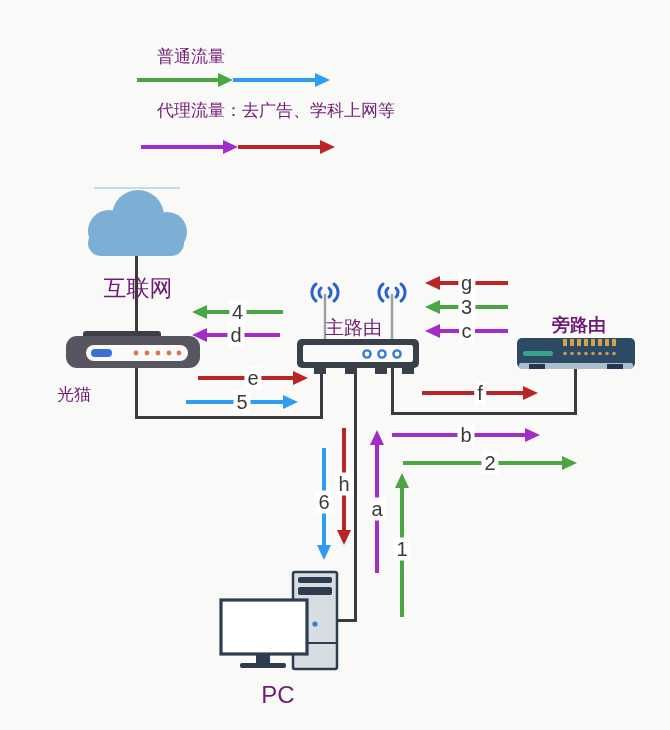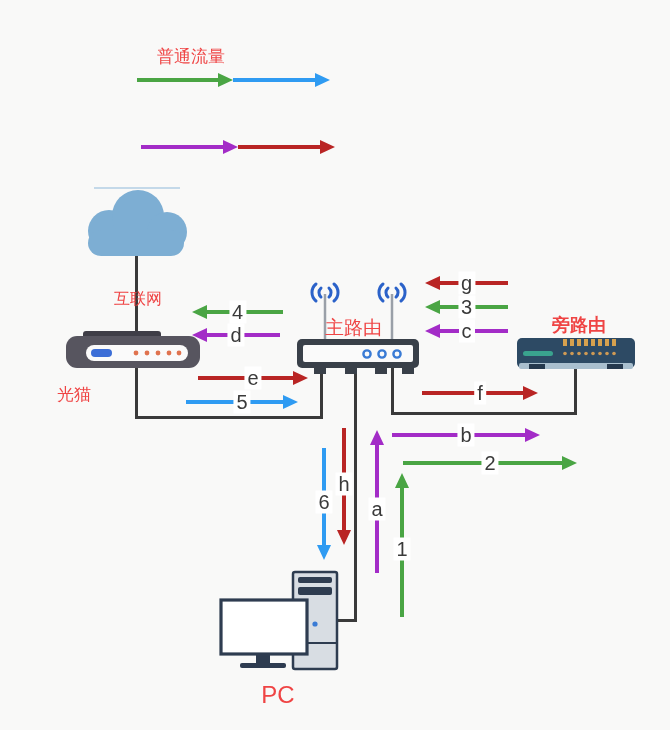--- a/index.html
+++ b/index.html
@@ -1,20 +1,20 @@
 <!DOCTYPE html>
 <html><head>
 <meta charset="utf-8">
 <style>
   html,body{margin:0;padding:0;background:#f9f9f8;}
   #canvas{
     position:relative;width:670px;height:730px;background:#f9f9f8;overflow:hidden;
     font-family:"Liberation Sans","DejaVu Sans",sans-serif;color:#3a3a3a;
   }
-  .txt{position:absolute;white-space:nowrap;color:#ef4444;}
+  .txt{position:absolute;white-space:nowrap;color:#701a75;}
   .nodelabel{text-align:center;}
   
   .wire{position:absolute;display:block;background:#3a3a3a;}
   
   .arr{position:absolute;}
   .arr.horiz{height:14px;}
   .arr.vert{width:14px;}
   .arr .shaft{position:absolute;display:block;background:currentColor;}
   .arr.right .shaft{left:0;right:13px;top:5px;height:4px;}
   .arr.left  .shaft{left:13px;right:0;top:5px;height:4px;}
@@ -43,20 +43,21 @@
 
   <div class="arr horiz right" style="left: 137px; top: 73px; width: 96px; color: rgb(74, 165, 68);">
       <i class="shaft"></i>
       <i class="head"></i>
     </div>
   <div class="arr horiz right" style="left: 233px; top: 73px; width: 97px; color: rgb(47, 155, 242);">
       <i class="shaft"></i>
       <i class="head"></i>
     </div>
 
+  <div class="txt" style="left:157px;top:99px;font-size:17px;">代理流量：去广告、学科上网等</div>
 
   <div class="arr horiz right" style="left: 141px; top: 140px; width: 97px; color: rgb(163, 44, 199);">
       <i class="shaft"></i>
       <i class="head"></i>
     </div>
   <div class="arr horiz right" style="left: 238px; top: 140px; width: 97px; color: rgb(185, 37, 36);">
       <i class="shaft"></i>
       <i class="head"></i>
     </div>
 
@@ -72,21 +73,21 @@
 
   <svg style="left:78px;top:186px;" width="116" height="74" viewBox="0 0 116 74">
     <rect x="16" y="1" width="86" height="2" fill="#c4d9e9"></rect>
     <g fill="#7daed3">
       <circle cx="31" cy="45" r="21"></circle>
       <circle cx="60" cy="30" r="26"></circle>
       <circle cx="89" cy="46" r="20"></circle>
       <rect x="10" y="44" width="96" height="26" rx="13"></rect>
     </g>
   </svg>
-  <div class="txt nodelabel" style="left:100px;top:273px;width:76px;font-size:16px;margin-top:16px;">互联网</div>
+  <div class="txt nodelabel" style="left:100px;top:273px;width:76px;font-size:23px;">互联网</div>
 
   <svg style="left:66px;top:331px;" width="134" height="38" viewBox="0 0 134 38">
     <rect x="17" y="0" width="78" height="11" rx="3" fill="#3f3e47"></rect>
     <rect x="0" y="5" width="134" height="32" rx="11" fill="#57555f"></rect>
     <rect x="20" y="14" width="102" height="16" rx="8" fill="#fafafa"></rect>
     <rect x="25" y="18" width="21" height="8" rx="4" fill="#3c6ed7"></rect>
     <g fill="#e0734f">
       <circle cx="70" cy="22" r="2.4"></circle>
         <circle cx="81" cy="22" r="2.4"></circle>
       <circle cx="92" cy="22" r="2.4"></circle>

